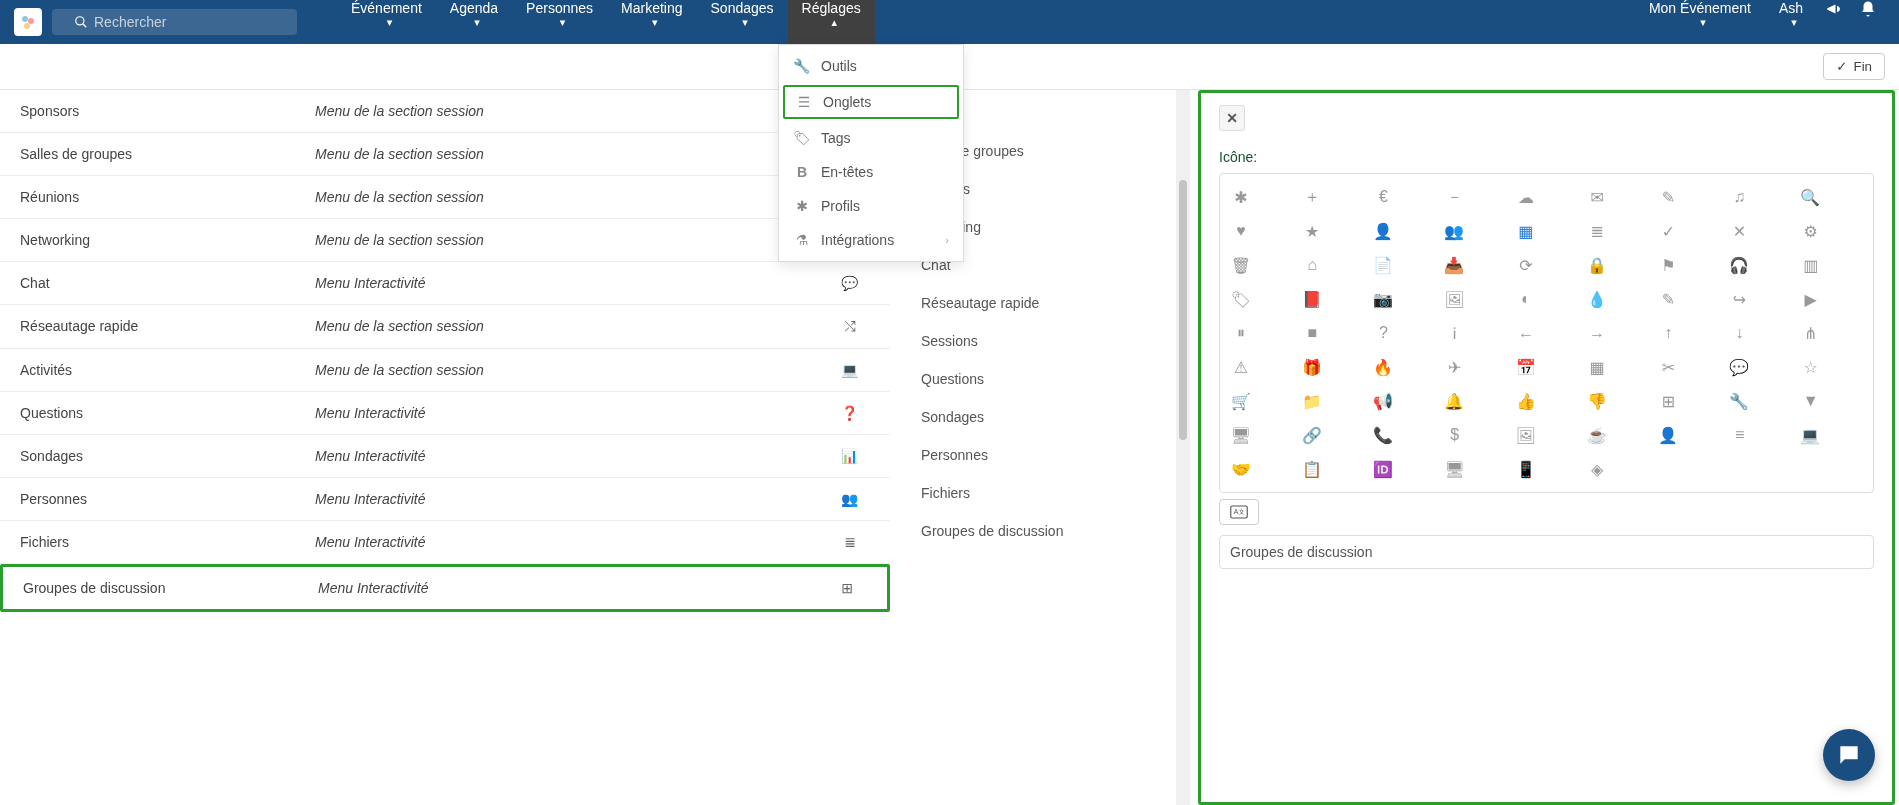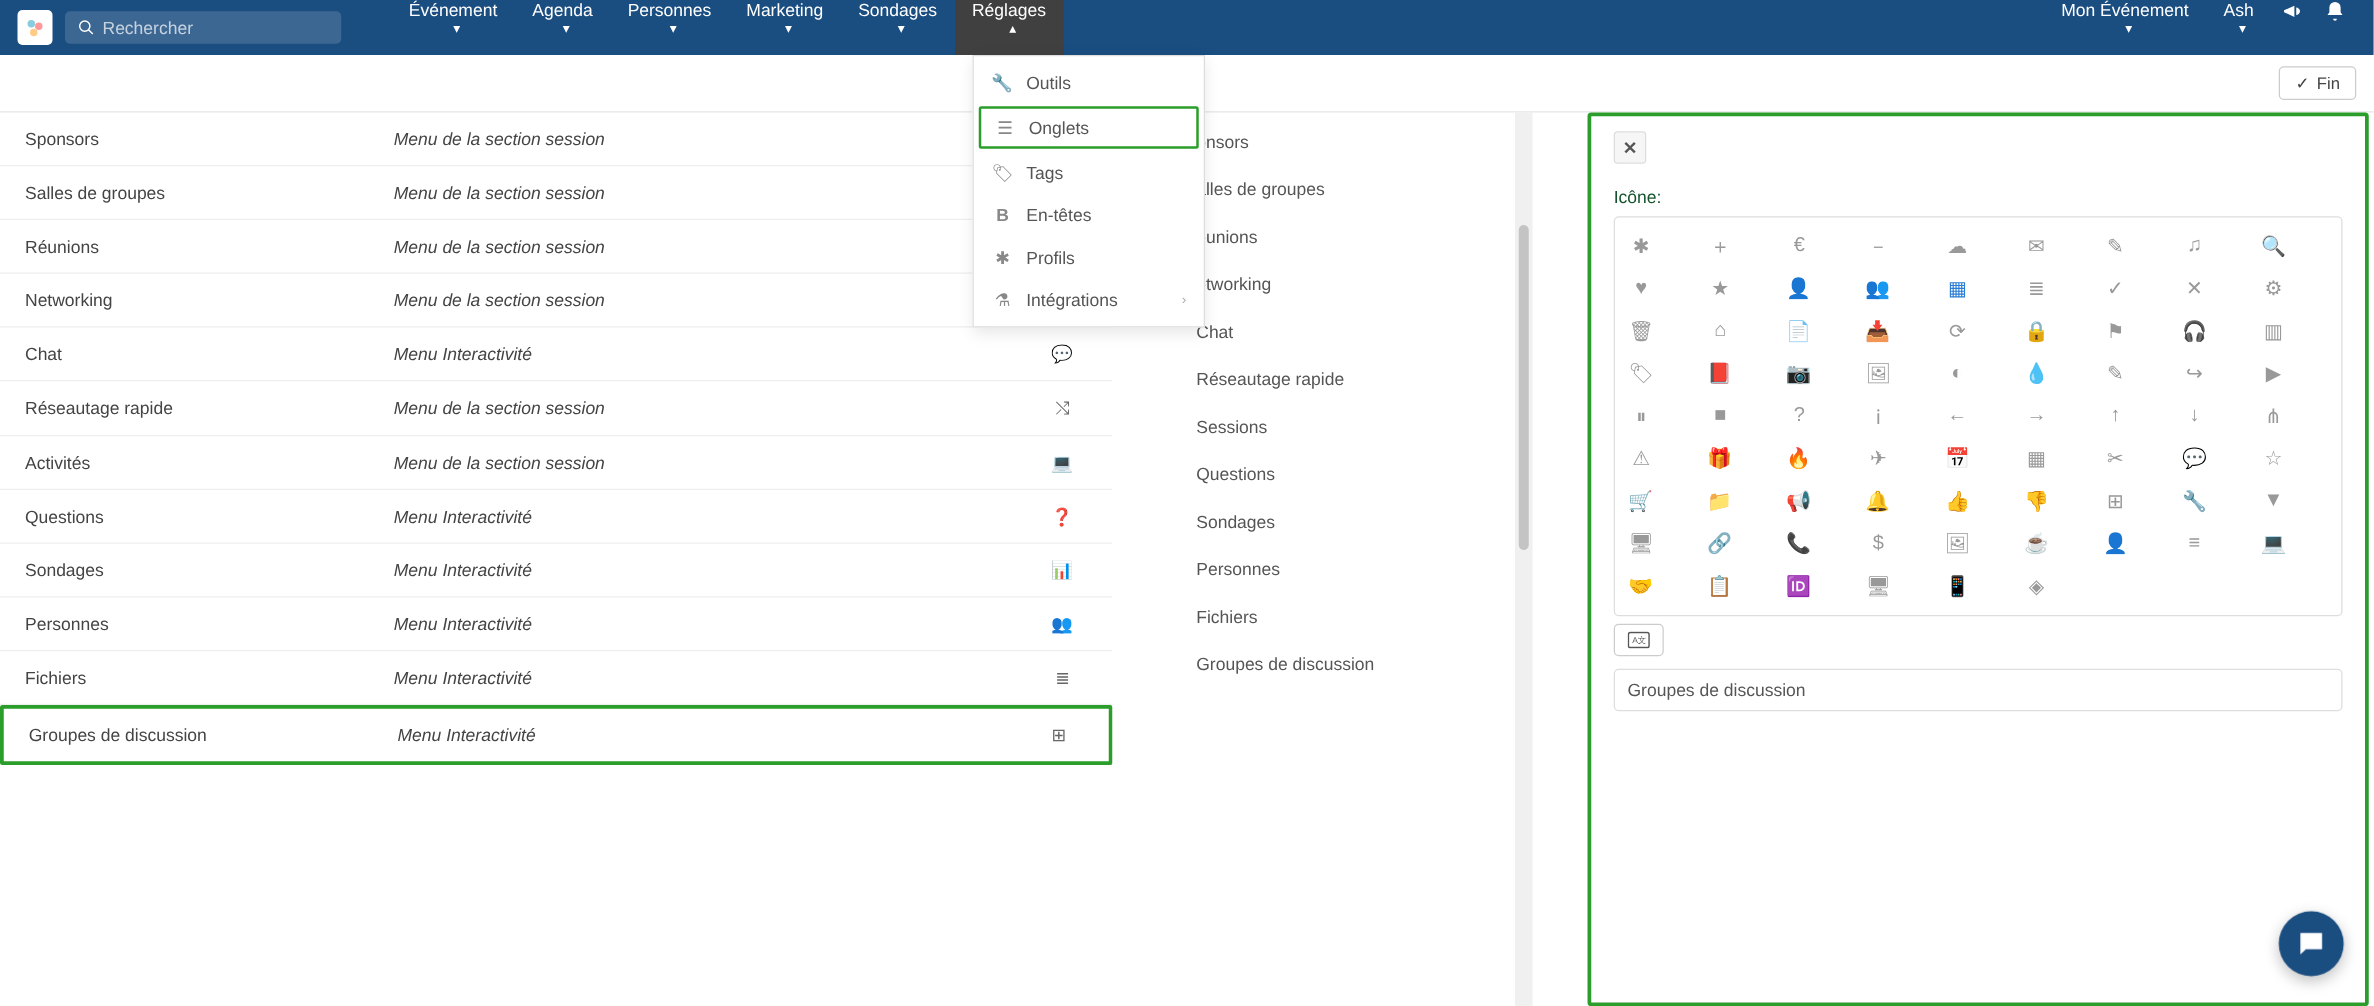--- a/index.html
+++ b/index.html
@@ -1,34 +1,34 @@
 <!DOCTYPE html>
 <html><head>
 <meta charset="utf-8">
 <style>
 * { box-sizing: border-box; margin: 0; padding: 0; font-family: -apple-system, BlinkMacSystemFont, "Segoe UI", Helvetica, Arial, sans-serif; }
 body { background: #fff; font-size: 14px; color: #333; overflow: hidden; }
 .topnav { background: #1a4d80; height: 44px; display: flex; align-items: center; padding: 0 14px; color: #fff; }
 .logo { width: 28px; height: 28px; background: #fff; border-radius: 4px; margin-right: 10px; display:flex; align-items:center; justify-content:center;}
-.search-box { background: rgba(255,255,255,0.15); border-radius: 4px; padding: 5px 10px; display: flex; align-items: center; min-width: 170px; margin-right: 40px;}
+.search-box { background: rgba(255,255,255,0.15); border-radius: 4px; padding: 5px 22px; display: flex; align-items: center; min-width: 170px; margin-right: 40px;}
 .search-box input { background: transparent; border: none; color: #fff; outline: none; margin-left: 6px; font-size: 14px;}
 .search-box input::placeholder { color: rgba(255,255,255,0.7); }
 .nav-items { display: flex; }
 .nav-item { padding: 0 14px; height:44px; display:flex; align-items:center; cursor:pointer; font-weight:500;flex-direction:column; }
 .nav-item.active { background: #404040; }
 .nav-item .chev { margin-left:6px; font-size:11px;}
 .spacer { flex: 1; }
 .dropdown { position: absolute; top:44px; left:778px; width:186px; background:#fff; border:1px solid #ddd; box-shadow:0 4px 12px rgba(0,0,0,0.1); z-index:100; padding:4px 0;}
 .dropdown-item { padding:9px 14px; display:flex; align-items:center; cursor:pointer; color:#555;}
 .dropdown-item.highlight { border:2px solid #2a9d2a; border-radius:2px; margin:2px 4px; padding:7px 10px;}
 .dropdown-item .dicon { width:18px; margin-right:10px; color:#888; display:inline-flex; justify-content:center; }
 .dropdown-item .sub { margin-left:auto; color:#aaa; font-size:11px;}
 .fin-bar { height:46px; border-bottom:1px solid #e5e5e5; display:flex; justify-content:flex-end; align-items:center; padding:0 14px;}
 .fin-btn { border:1px solid #ccc; background:#fff; padding:5px 12px; border-radius:4px; cursor:pointer; display:flex; align-items:center; gap:6px; color:#444;}
-.content { display:flex; height: calc(100vh - 90px); gap: 36px; }
+.content { display:flex; height: calc(100vh - 90px); }
 .left-table { flex:0 0 890px; overflow:auto;}
 .ltrow { display:flex; border-bottom:1px solid #eee; padding:13px 20px; font-size:14px; color:#444;}
 .ltrow.hl { border:3px solid #2a9d2a; border-radius:2px;}
 .ltcol1 { flex: 0 0 295px;}
 .ltcol2 { flex:1;font-style:italic;}
 .ltcol3 { flex:0 0 40px; color:#666; text-align:center;}
 .mid-list { flex:0 0 300px; border-left:1px solid transparent; padding-top:4px; position:relative;}
 .mid-scrollbar { width:14px; background:#f0f0f0; position:absolute; right:0; top:0; bottom:0;}
 .mid-thumb { background:#c4c4c4; border-radius:7px; width:8px; margin-left:3px; height:260px; margin-top:90px;}
 .mrow { display:flex; align-items:center; padding:11px 30px; color:#555; font-size:14px;}

